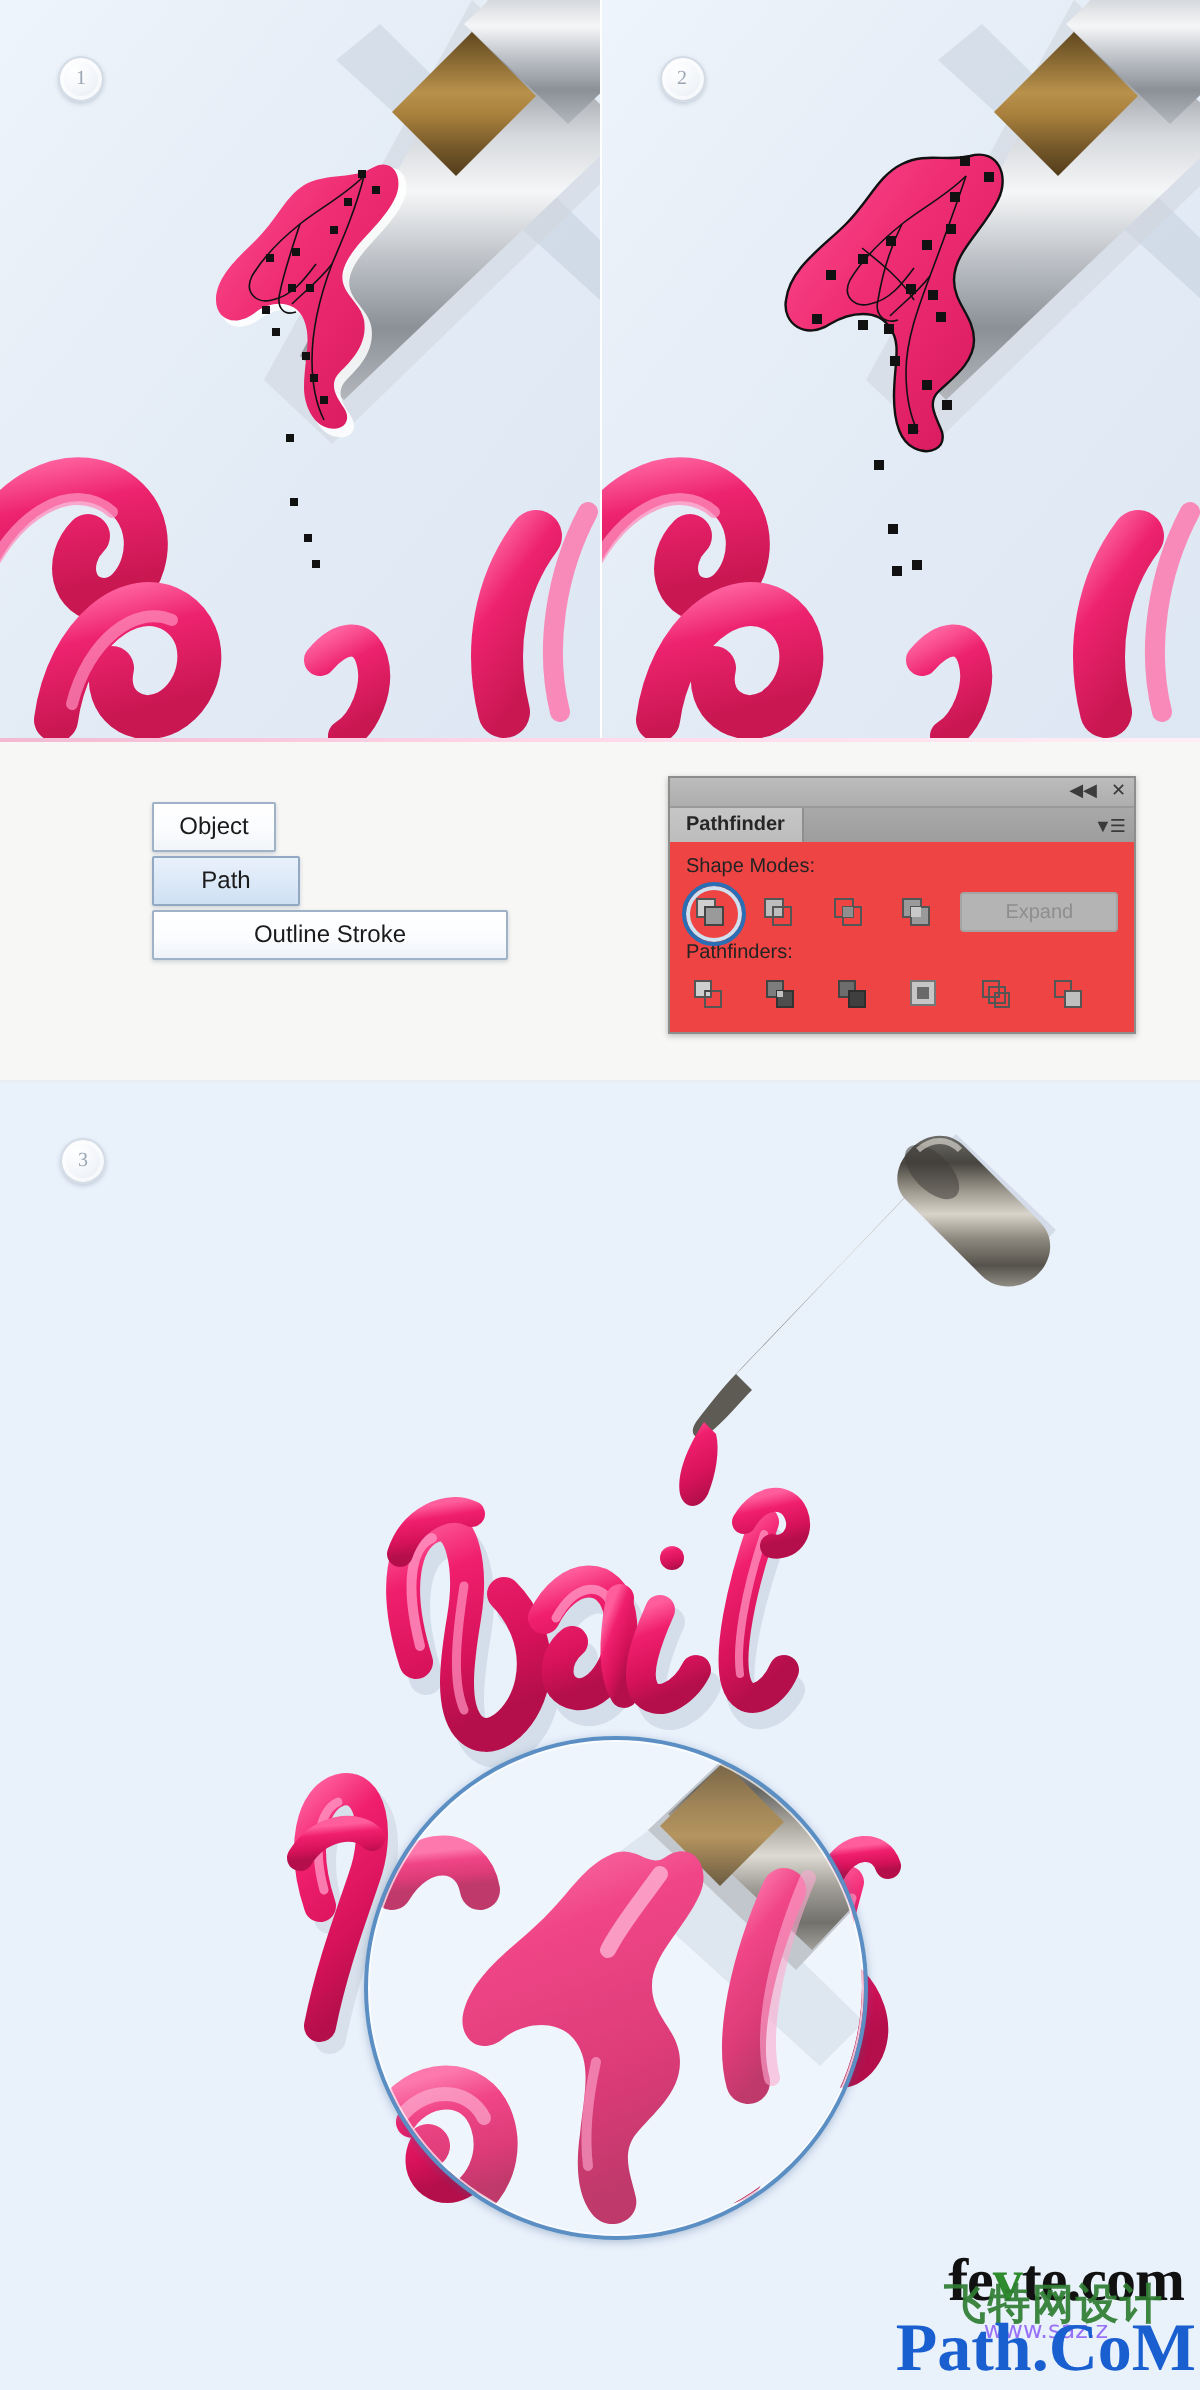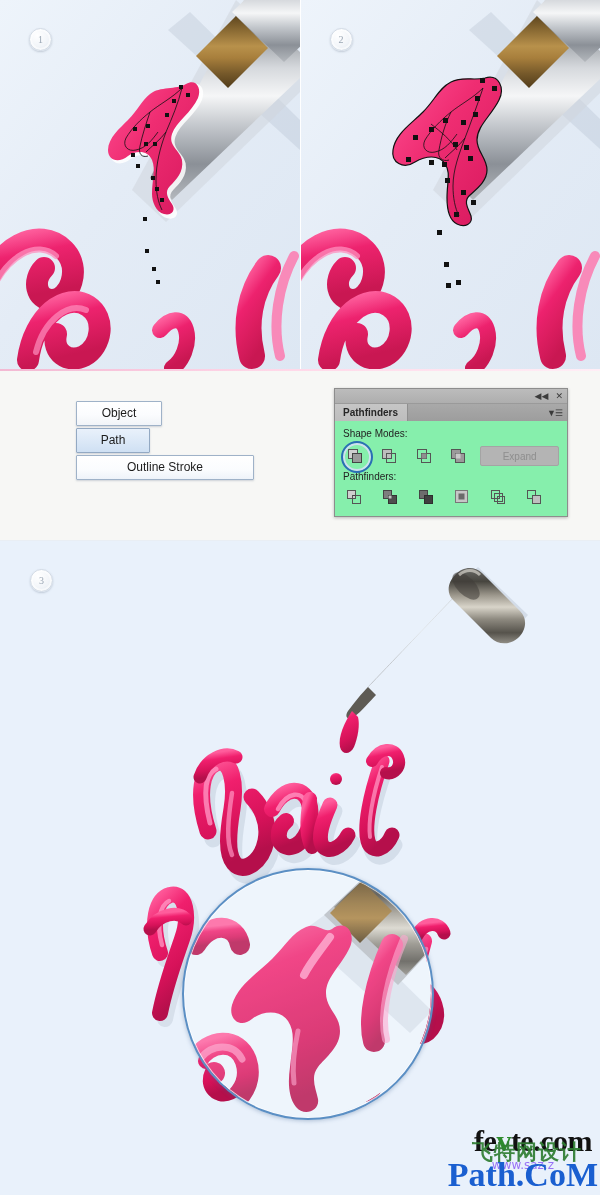--- a/index.html
+++ b/index.html
@@ -70,21 +70,21 @@
     line-height: 23px;
     border: 1px solid #9fb2c8;
     background: linear-gradient(to bottom, #ffffff 0%, #fbfcfe 55%, #f1f4f8 100%);
     color: #1b1b1b;
     font-size: 12px;
     text-align: center;
     box-shadow: 0 1px 2px rgba(100,115,135,0.28);
     position: relative;
     border-radius: 1px;
   }
-  .menu-item.object { width: 86px; }
+  .menu-item.object { width: 62px; }
   .menu-item.path {
     width: 74px;
     margin-top: 2px;
     background: linear-gradient(to bottom, #e9f1fb 0%, #dbe8f7 55%, #cfe0f3 100%);
     border-color: #93a9c3;
   }
   .menu-item.outline {
     width: 178px;
     margin-top: 2px;
     margin-left: 0;
@@ -124,21 +124,21 @@
     background: linear-gradient(to bottom, #c6c6c6, #bdbdbd);
     padding: 0 9px 0 8px;
     display: flex; align-items: center;
     font-weight: bold;
     font-size: 10px;
     color: #262626;
     border-right: 1px solid #8f8f8f;
   }
   .pf-tabfill { flex: 1; display: flex; align-items: center; justify-content: flex-end; padding-right: 5px; }
   .pf-menu-glyph { font-size: 9px; color: #3a3a3a; letter-spacing: -1px; }
-  .pf-body { background: #86efac; padding: 5px 8px 8px 8px; }
+  .pf-body { background: #ef4444; padding: 5px 8px 8px 8px; }
   .pf-label { font-size: 10px; color: #232323; margin: 2px 0 4px 0; }
   .pf-row { display: flex; align-items: center; justify-content: flex-end; }
   .pf-shape-row { gap: 0; }
   .pf-btn {
     width: 26px; height: 26px;
     display: flex; align-items: center; justify-content: center;
     margin-right: 10px;
     position: relative;
   }
   .pf-btn.selected::before {
@@ -441,21 +441,21 @@
       <div class="menu-item path">Path</div>
       <div class="menu-item outline">Outline Stroke</div>
     </div>
 
     <div class="pf-panel">
       <div class="pf-titlebar">
         <span class="pf-ico">◀◀</span>
         <span class="pf-ico">✕</span>
       </div>
       <div class="pf-tabrow">
-        <div class="pf-tab">Pathfinders</div>
+        <div class="pf-tab">Pathfinder</div>
         <div class="pf-tabfill">
           <span class="pf-menu-glyph">▼☰</span>
         </div>
       </div>
       <div class="pf-body">
 
         <div class="pf-label">Shape Modes:</div>
         <div class="pf-row pf-shape-row">
 
           <div class="pf-btn selected">

